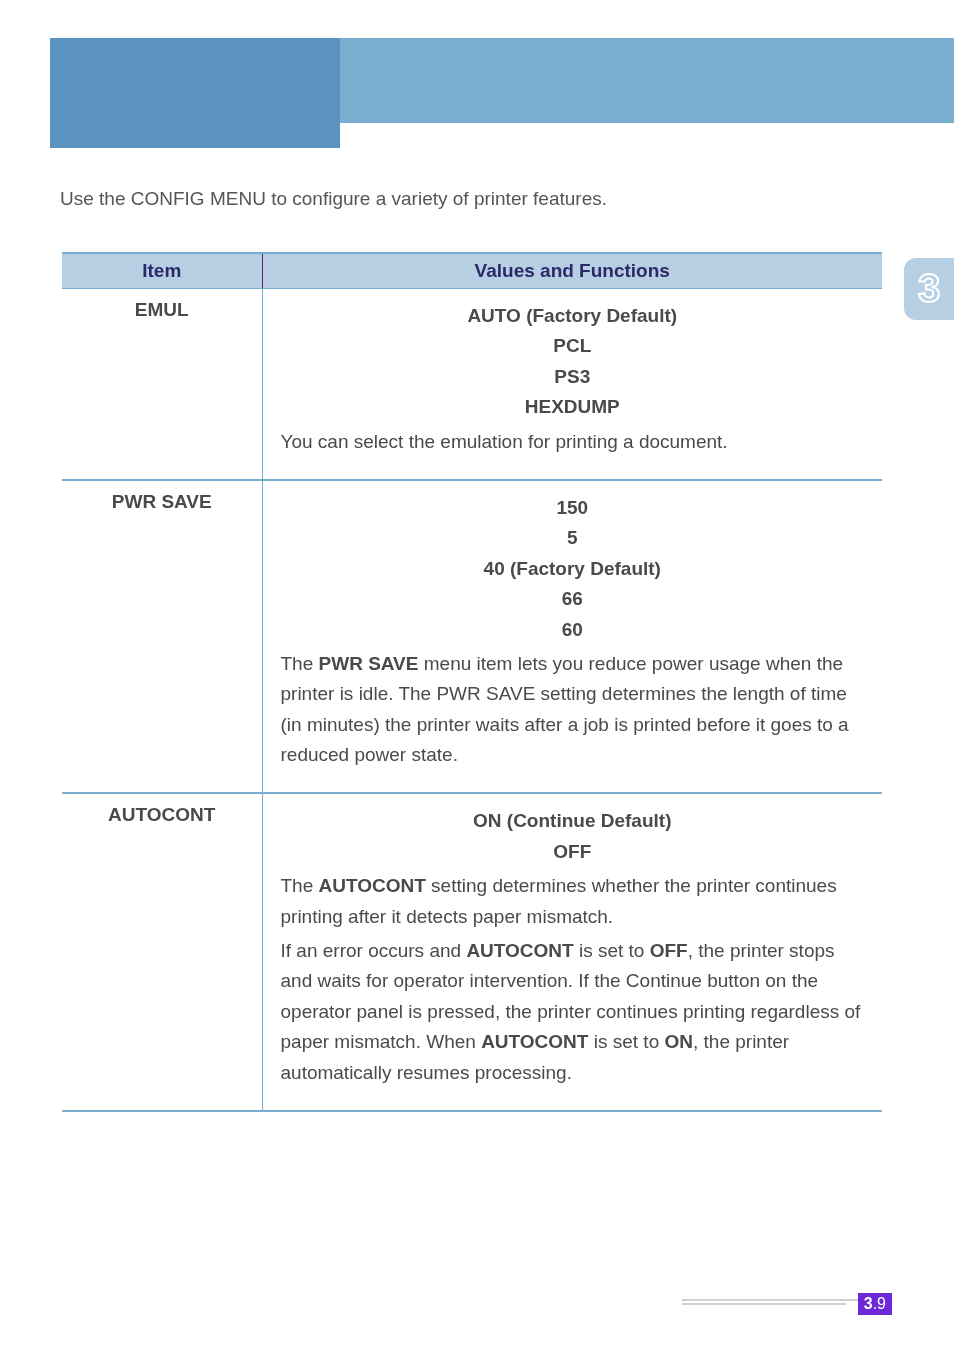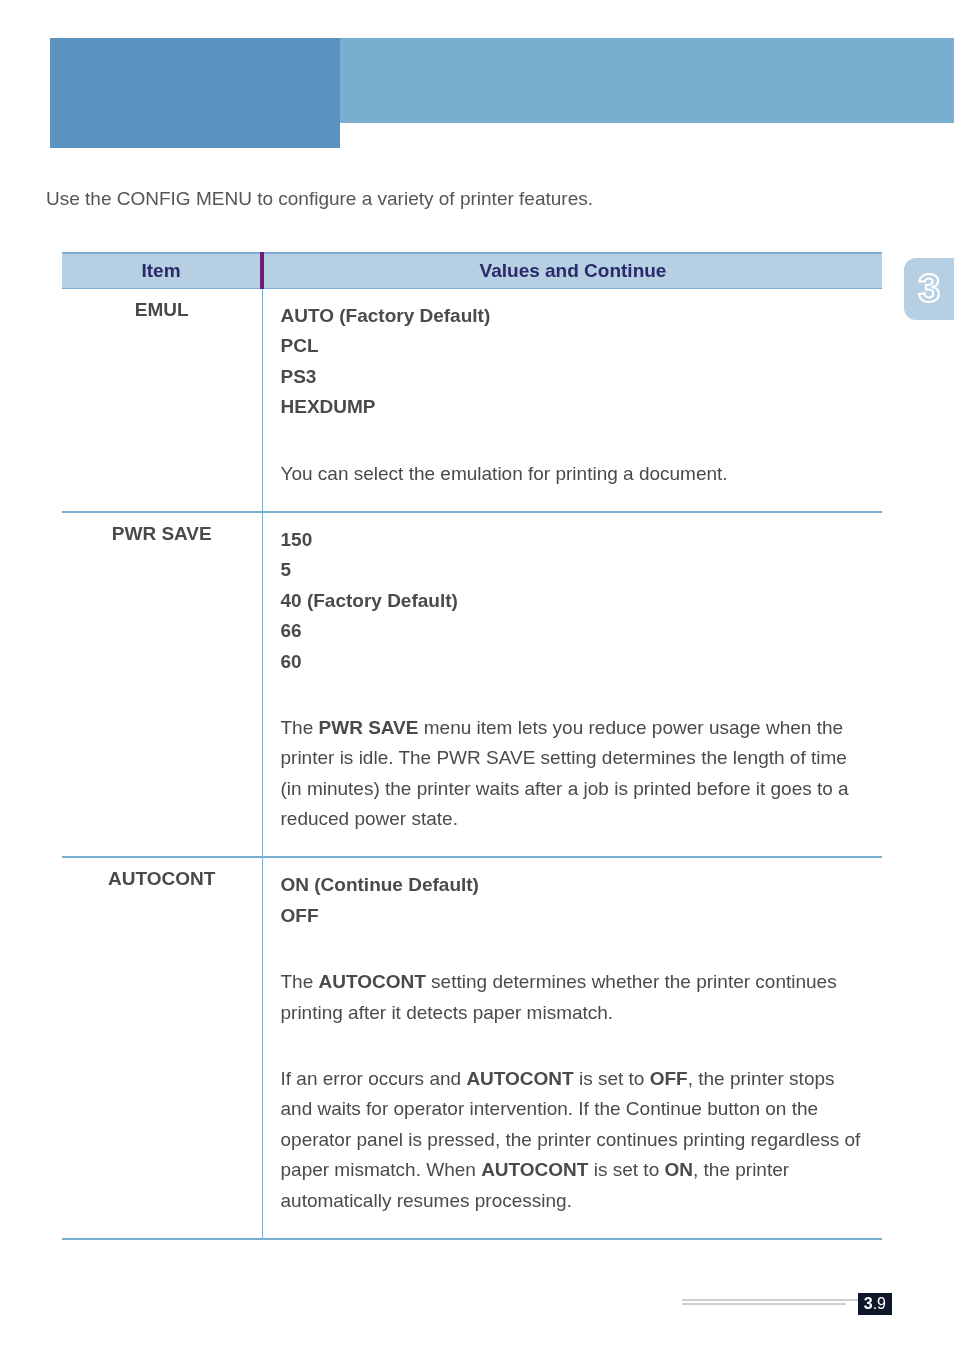--- a/index.html
+++ b/index.html
@@ -23,21 +23,21 @@
     position: absolute;
     top: 38px;
     left: 50px;
     width: 290px;
     height: 110px;
     background: #5a92c0;
   }
   .intro {
     position: absolute;
     top: 188px;
-    left: 46px;
+    left: 60px;
     right: 62px;
     font-size: 19px;
     color: #555;
   }
   .tbl {
     position: absolute;
     top: 252px;
     left: 62px;
     right: 72px;
     border-collapse: collapse;
@@ -46,37 +46,37 @@
   .tbl th {
     background: #b6cfe2;
     color: #2a2a6a;
     font-weight: bold;
     font-size: 19px;
     padding: 6px 12px;
     border-top: 2px solid #7aaed0;
     border-bottom: 1px solid #7aaed0;
     text-align: center;
   }
-  .tbl th.col-item { width: 200px; border-right: 4px solid #701a75; margin-top: 21px; }
+  .tbl th.col-item { width: 200px; border-right: 1px solid #701a75; margin-top: 21px; }
   .tbl td {
     border-bottom: 2px solid #7aaed0;
     padding: 12px 18px 22px 18px;
     vertical-align: top;
     font-size: 19px;
     line-height: 1.6;
     color: #4a4a4a;
   }
   .tbl td.item-cell {
     border-right: 1px solid #7aaed0;
     font-weight: bold;
     text-align: center;
     padding-top: 6px;
   }
-  .bold { font-weight: bold; }
-  .para { margin-top: 36px; }
+  .bold { font-weight: bold; text-align: center; }
+  .para { margin-top: 4px; }
   .chapter-badge {
     position: absolute;
     top: 258px;
     right: 0;
     width: 50px;
     height: 62px;
     background: #b6cfe2;
     border-radius: 12px 0 0 12px;
     display: flex;
     align-items: center;
@@ -96,41 +96,41 @@
     bottom: 44px;
     right: 108px;
     width: 164px;
     height: 2px;
     background: #cfcfcf;
   }
   .page-num {
     position: absolute;
     bottom: 34px;
     right: 62px;
-    background: #0f172a;
+    background: #6d28d9;
     color: #fff;
     font-size: 16px;
     padding: 2px 6px;
     font-family: Arial, sans-serif;
   }
   .page-num .chap { font-weight: bold; }
 </style>
 </head>
 <body>
 
 <div class="header-band"></div>
 <div class="header-block"></div>
 
 <div class="intro">Use the CONFIG MENU to configure a variety of printer features.</div>
 
 <table class="tbl">
   <thead>
     <tr>
       <th class="col-item">Item</th>
-      <th>Values and Continue</th>
+      <th>Values and Functions</th>
     </tr>
   </thead>
   <tbody>
     <tr>
       <td class="item-cell">EMUL</td>
       <td>
         <div class="bold">AUTO (Factory Default)</div>
         <div class="bold">PCL</div>
         <div class="bold">PS3</div>
         <div class="bold">HEXDUMP</div>

